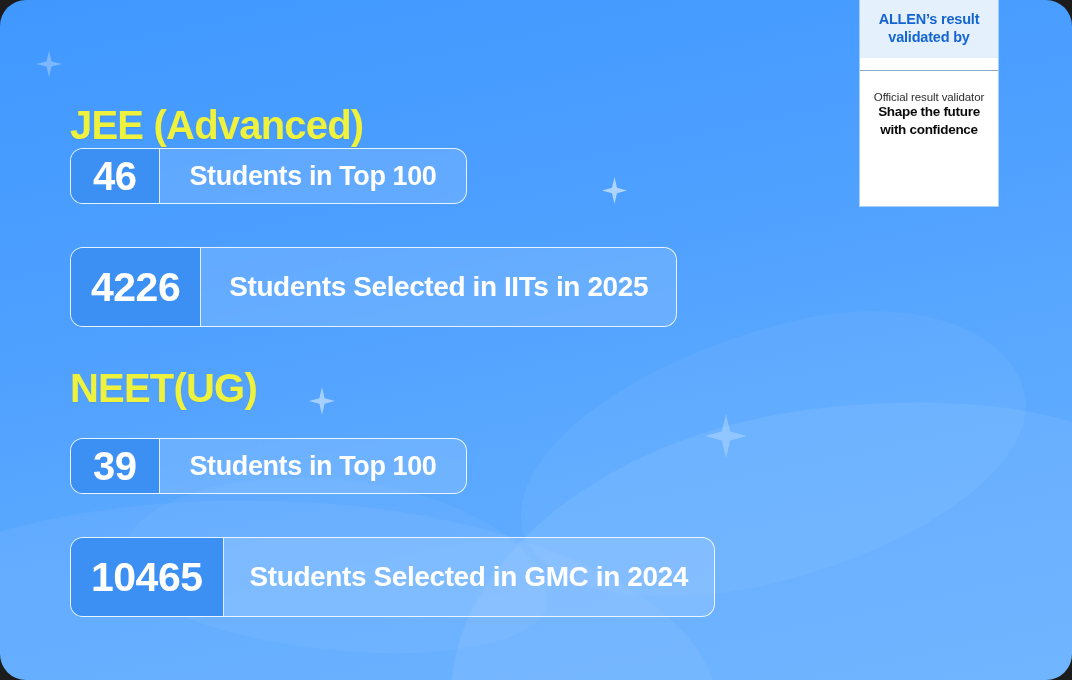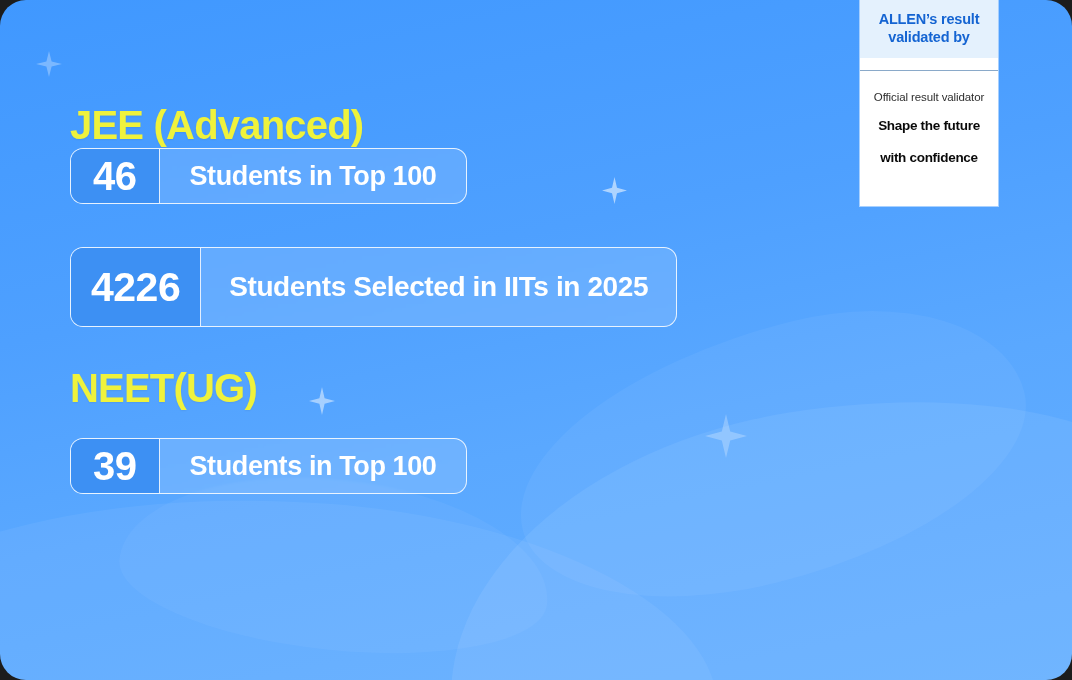--- a/index.html
+++ b/index.html
@@ -158,21 +158,21 @@
     letter-spacing: -0.1px;
   }
   .ey-mark { margin-top: 2px; }
   .ey-tag {
     color: #0a0a0a;
     font-size: 13.5px;
     font-weight: 800;
     line-height: 1.22;
     text-align: center;
     letter-spacing: -0.3px;
-    margin-top: 15px;
+    margin-top: 1px;
   }
 </style>
 </head>
 <body>
 
 <div class="stage">
   <div class="card">
 
     <div class="wave wave-a"></div>
     <div class="wave wave-b"></div>
@@ -198,20 +198,24 @@
         <div class="stat-label">Students Selected in IITs in 2025</div>
       </div>
 
       <div class="section-title" id="title-neet">NEET(UG)</div>
 
       <div class="stat-pill" id="pill-neet-top100">
         <div class="stat-num">39</div>
         <div class="stat-label">Students in Top 100</div>
       </div>
 
+      <div class="stat-pill" id="pill-neet-gmc">
+        <div class="stat-num">10465</div>
+        <div class="stat-label">Students Selected in GMC in 2024</div>
+      </div>
 
     </div>
 
     <div class="ey-badge">
       <div class="ey-head">
         <div class="ey-head-text">ALLEN’s result</div>
         <div class="ey-head-text">validated by</div>
       </div>
       <div class="ey-divider"></div>
       <div class="ey-body">

